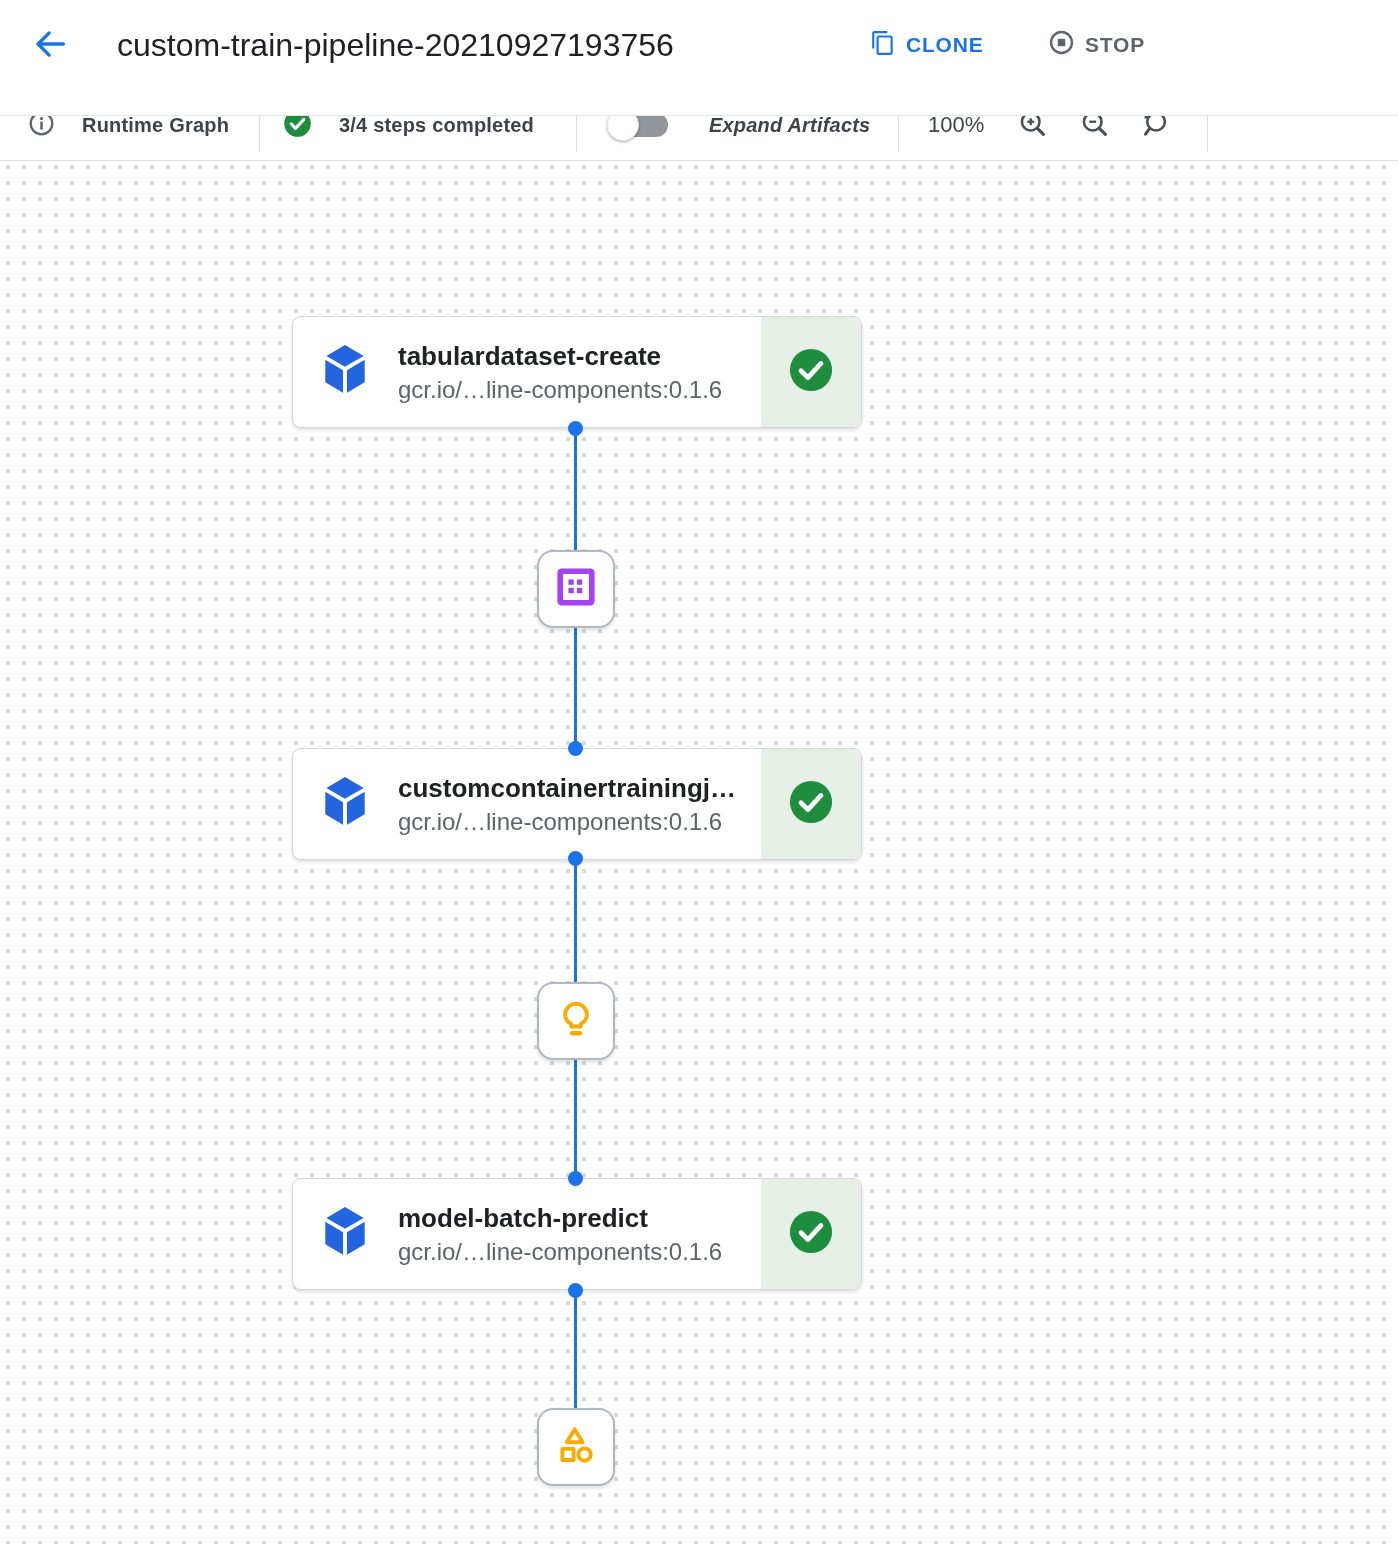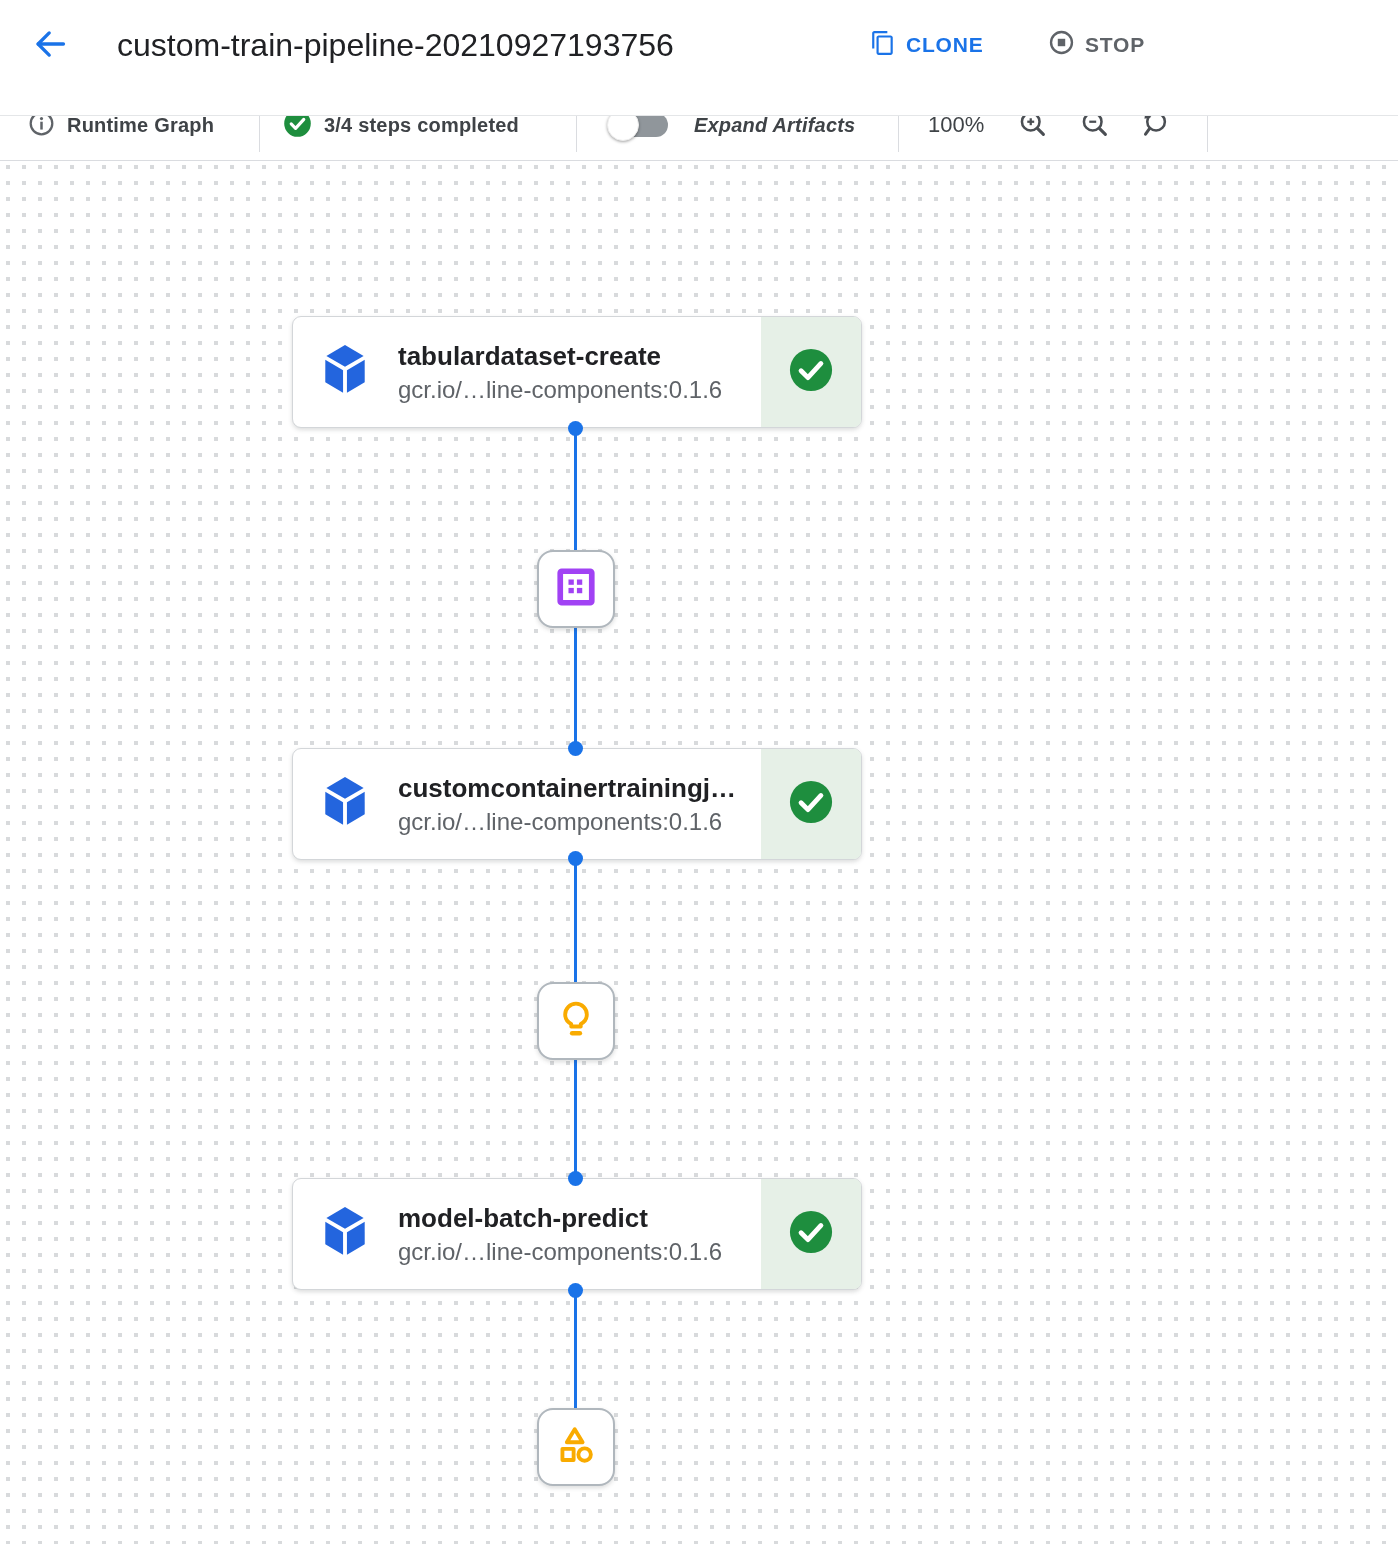--- a/index.html
+++ b/index.html
@@ -13,21 +13,21 @@
   .page-title { position:absolute; left:117px; top:45px; transform:translateY(-50%); font-size:32px; font-weight:400; color:#202124; white-space:nowrap; }
   .hbtn { position:absolute; top:0; height:90px; display:inline-flex; align-items:center; gap:10px; border:none; background:transparent; cursor:pointer; font-family:inherit; font-size:21px; font-weight:700; letter-spacing:.8px; }
   .hbtn.blue { color:#1a73e8; }
   .hbtn.gray { color:#5f6368; }
   .hbtn-clone { left:870px; }
   .hbtn-stop { left:1048px; }
   .hbtn-delete { left:1206px; }
 
   
   .toolbar { position:absolute; left:0; top:90px; width:1398px; height:71px; background:#fff; border-bottom:1px solid #dadce0; z-index:9; }
-  .tb-item { position:absolute; top:0; height:70px; display:inline-flex; align-items:center; gap:12px; }
+  .tb-item { position:absolute; top:0; height:70px; display:inline-flex; align-items:center; gap:27px; }
   .tb-label { font-size:20px; font-weight:700; color:#3f4347; letter-spacing:.2px; white-space:nowrap; }
   .tb-div { position:absolute; top:8px; height:54px; width:1px; background:#dadce0; }
   .tb-runtime { left:28px; }
   .tb-steps { left:283px; }
   .tb-expand { left:610px;font-style:italic; }
   .tb-zoomlevel { left:928px;justify-content:flex-end; }
   .tb-zoom-icons { left:1016px; gap:28px; }
   .zoom-btn { border:none; background:transparent; cursor:pointer; width:34px; height:34px; display:flex; align-items:center; justify-content:center; }
   .toggle { position:relative; width:58px; height:24px; border-radius:12px; background:#90969b; cursor:pointer; margin-right:14px; }
   .toggle .knob { position:absolute; left:-3px; top:-4px; width:32px; height:32px; border-radius:50%; background:#fff; border:1px solid #ececec; box-shadow:0 1px 3px rgba(0,0,0,.35); }

